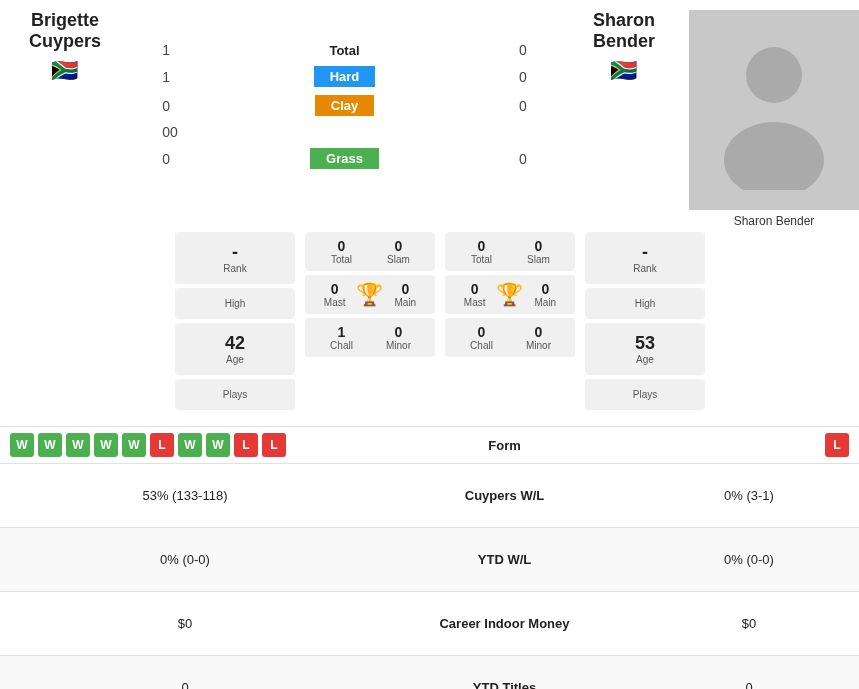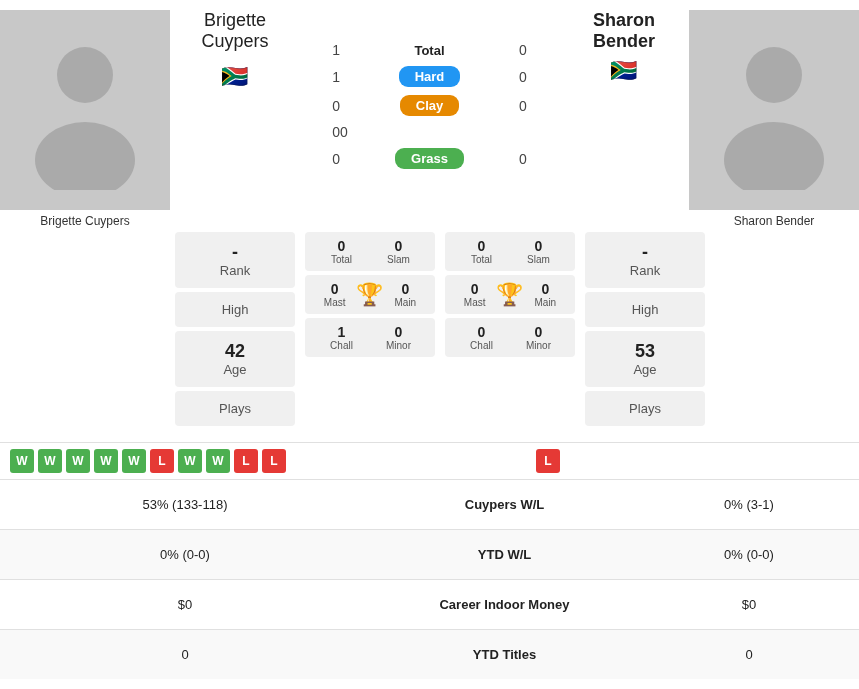--- a/index.html
+++ b/index.html
@@ -23,21 +23,21 @@
     }
 
     .player-photo svg {
       width: 120px;
       height: 160px;
     }
 
     .surface-badge {
       display: inline-block;
       padding: 3px 16px;
-      border-radius: 9px;
+      border-radius: 0;
       color: #fff;
       font-weight: bold;
       font-size: 13px;
     }
 
     .surface-hard { background: #2196F3; }
     .surface-clay { background: #E68900; }
     .surface-indoor { background: #2196F3; }
     .surface-grass { background: #4CAF50; }
 
@@ -93,21 +93,21 @@
       text-align: center;
       line-height: 24px;
     }
 
     .form-w { background: #4CAF50; }
     .form-l { background: #e53935; }
 
     .stat-row {
       display: flex;
       align-items: center;
-      padding: 17px 10px;
+      padding: 24px 10px;
       border-top: 1px solid #e0e0e0;
       background: #f9f9f9;
     }
 
     .stat-row:nth-child(even) {
       background: #fff;
     }
 
     .stat-left {
       width: 350px;
@@ -211,29 +211,29 @@
       padding: 10px 8px;
       margin-bottom: 4px;
     }
 
     .center-stat-val {
       font-size: 18px;
       font-weight: bold;
     }
 
     .center-stat-lbl {
-      font-size: 13px;
+      font-size: 10px;
       color: #555;
     }
 
     .right-player-name {
       font-size: 18px;
-      font-weight: normal;
-      text-align: center;
-      margin-bottom: 12px;
+      font-weight: bold;
+      text-align: center;
+      margin-bottom: 6px;
     }
 
     
     .mid-section {
       display: flex;
       width: 100%;
       padding: 0 0 8px 0;
     }
 
     .photo-col {
@@ -272,31 +272,20 @@
       flex-shrink: 0;
     }
   </style>
 </head>
 <body>
 
 <div class="main-wrapper">
 
   <div class="top-header">
 
-    <div class="photo-col">
-      <div class="player-photo">
-        <svg viewBox="0 0 120 160" xmlns="http://www.w3.org/2000/svg">
-          <circle cx="60" cy="45" r="28" fill="#aaa"></circle>
-          <ellipse cx="60" cy="130" rx="50" ry="38" fill="#aaa"></ellipse>
-        </svg>
-      </div>
-      <div class="player-label">
-        <span>Brigette Cuypers</span>
-      </div>
-    </div>
 
     <div class="info-stats-col">
       <div class="right-player-name">
         <span>Brigette</span><br>
         <span>Cuypers</span>
       </div>
       <div style="font-size:22px; margin-bottom:8px;">🇿🇦</div>
     </div>
 
     <div class="center-table-col" style="justify-content: flex-start; padding-top: 30px;">
@@ -508,20 +497,21 @@
           <span class="form-badge form-w">W</span>
           <span class="form-badge form-w">W</span>
           <span class="form-badge form-w">W</span>
           <span class="form-badge form-w">W</span>
           <span class="form-badge form-l">L</span>
           <span class="form-badge form-w">W</span>
           <span class="form-badge form-w">W</span>
           <span class="form-badge form-l">L</span>
           <span class="form-badge form-l">L</span>
         </div>
+      <div class="form-center">Form</div>
       <div class="form-right" id="form-right-badges">
           <span class="form-badge form-l">L</span>
         </div>
     </div>
 
     <div class="stat-row">
       <div class="stat-left">53% (133-118)</div>
       <div class="stat-center">Cuypers W/L</div>
       <div class="stat-right">0% (3-1)</div>
     </div>

